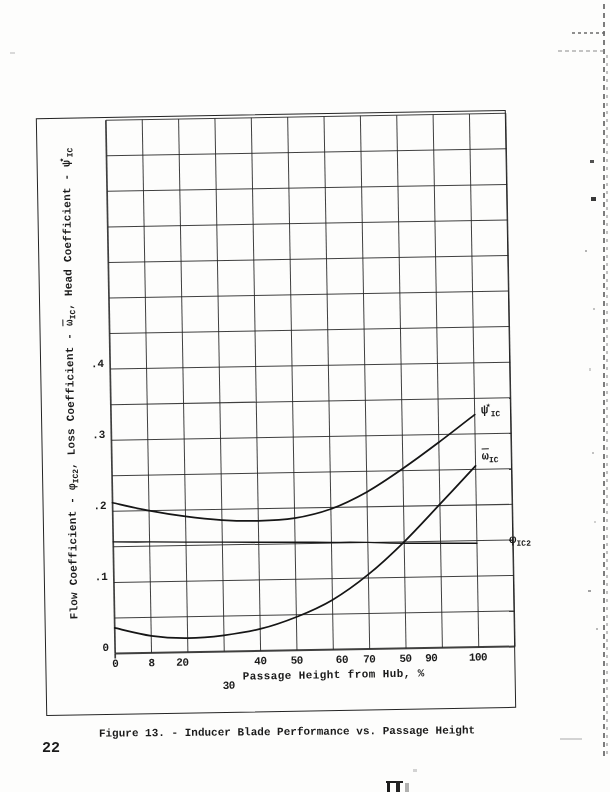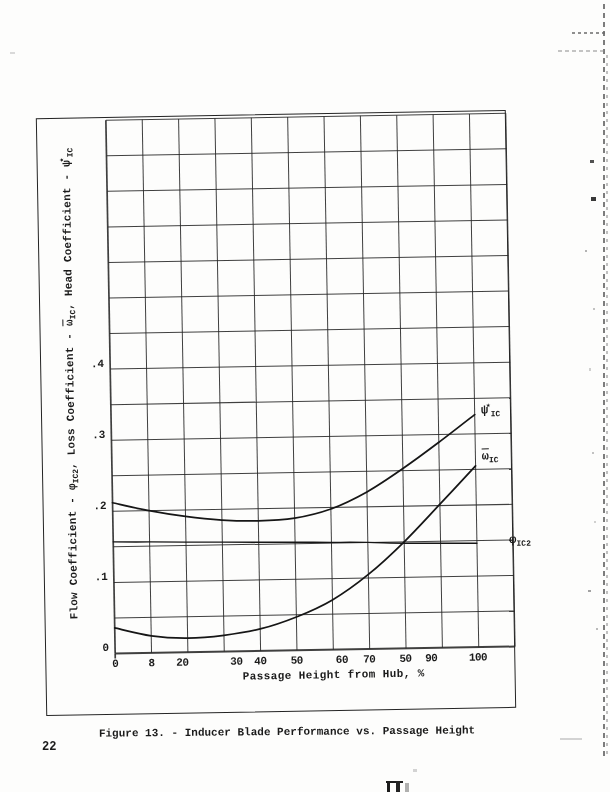--- a/index.html
+++ b/index.html
@@ -34,21 +34,21 @@
   }
   .curve-label{position:absolute;font-size:12px;font-weight:bold;white-space:nowrap;}
   .sub{font-size:8px;vertical-align:-3px;letter-spacing:0;}
   .sup{font-size:7.5px;vertical-align:6px;margin-left:-2px;}
   .ovl{text-decoration:overline;}
   
   .caption{
     position:absolute;left:52px;top:726px;width:470px;text-align:center;
     font-size:11px;font-weight:bold;white-space:nowrap;transform:rotate(-0.5deg);
   }
-  .page-number{position:absolute;left:42px;top:740px;font-size:12px;font-weight:bold;}
+  .page-number{position:absolute;left:42px;top:740px;font-size:15px;font-weight:bold;}
   
   .art{position:absolute;}
   .art-vdash-1{left:603px;top:4px;width:2px;height:752px;opacity:.72;
     background:repeating-linear-gradient(to bottom,#4a4a4a 0 5px,transparent 5px 9px);}
   .art-vdash-2{left:606px;top:55px;width:2px;height:700px;opacity:.55;
     background:repeating-linear-gradient(to bottom,#8d8d8d 0 3px,transparent 3px 8px);}
   .art-smudge-1{left:572px;top:32px;width:34px;height:2px;opacity:.75;
     background:repeating-linear-gradient(to right,#6a6a6a 0 3px,transparent 3px 6px);}
   .art-smudge-2{left:558px;top:50px;width:48px;height:2px;opacity:.5;
     background:repeating-linear-gradient(to right,#8a8a8a 0 4px,transparent 4px 7px);}
@@ -97,21 +97,21 @@
           <line x1="0" y1="532" x2="0" y2="537" stroke="#262626" stroke-width="1.7" opacity=".88"></line>
           <path d="M0.0,381.6C6.0,383.0 24.2,387.7 36.3,390.1C48.4,392.6 60.5,394.7 72.5,396.5C84.6,398.3 96.7,399.8 108.8,400.8C120.9,401.7 133.0,402.3 145.1,402.2C157.2,402.1 169.3,401.8 181.4,400.1C193.5,398.3 205.5,395.7 217.6,391.6C229.7,387.4 241.8,381.7 253.9,375.2C266.0,368.7 278.1,360.6 290.2,352.5C302.3,344.5 314.4,335.8 326.5,327.0C338.5,318.3 356.7,304.5 362.7,300.0" fill="none" stroke="#161616" stroke-width="1.75" stroke-linecap="round"></path>
           <path d="M0.0,506.5C6.0,507.9 24.2,513.1 36.3,515.0C48.4,516.9 60.5,517.7 72.5,517.8C84.6,517.9 96.7,517.0 108.8,515.7C120.9,514.4 133.0,512.8 145.1,510.0C157.2,507.2 169.3,503.3 181.4,498.7C193.5,494.1 205.5,489.2 217.6,482.3C229.7,475.5 241.8,467.0 253.9,457.5C266.0,448.1 278.1,437.1 290.2,425.6C302.3,414.1 314.4,401.1 326.5,388.7C338.5,376.3 356.7,357.4 362.7,351.1" fill="none" stroke="#161616" stroke-width="1.75" stroke-linecap="round"></path>
           <path d="M0.0,420.6C6.0,420.8 24.2,421.1 36.3,421.3C48.4,421.6 60.5,421.8 72.5,422.1C84.6,422.3 96.7,422.5 108.8,422.8C120.9,423.0 133.0,423.2 145.1,423.5C157.2,423.7 169.3,423.9 181.4,424.2C193.5,424.4 205.5,424.7 217.6,424.9C229.7,425.1 241.8,425.2 253.9,425.6C266.0,426.0 278.1,426.7 290.2,427.0C302.3,427.4 314.4,427.5 326.5,427.7C338.5,428.0 356.7,428.3 362.7,428.4" fill="none" stroke="#161616" stroke-width="1.4" stroke-linecap="round"></path>
         </svg>
       <div class="y-axis-title" id="y-axis-title"><span>Flow Coefficient - </span><span>φ</span><span class="sub">IC2</span><span>, Loss Coefficient - </span><span class="ovl">ω</span><span class="sub">IC</span><span>, Head Coefficient - </span><span>ψ</span><span class="sup">★</span><span class="sub">IC</span></div>
       <div class="x-axis-title">Passage Height from Hub, %</div>
     <span class="xtick" style="left: -15px;">0</span>
         <span class="xtick" style="left: 21.2727px;">8</span>
         <span class="xtick" style="left: 52px;">20</span>
-        <span class="xtick" style="left: 106px;">30</span>
+        <span class="xtick" style="left: 98px; margin-top: 24px;">30</span>
         <span class="xtick" style="left: 130.091px;">40</span>
         <span class="xtick" style="left: 166.364px;">50</span>
         <span class="xtick" style="left: 202.636px; text-align: right;">60</span>
         <span class="xtick" style="left: 238.909px;">70</span>
         <span class="xtick" style="left: 275.182px;">50</span>
         <span class="xtick" style="left: 301px;">90</span>
         <span class="xtick" style="left: 347.727px;">100</span>
         <span class="ytick" style="top: 525px;">0</span>
         <span class="ytick" style="top: 454.067px;">.1</span>
         <span class="ytick" style="top: 383.133px;">.2</span>

